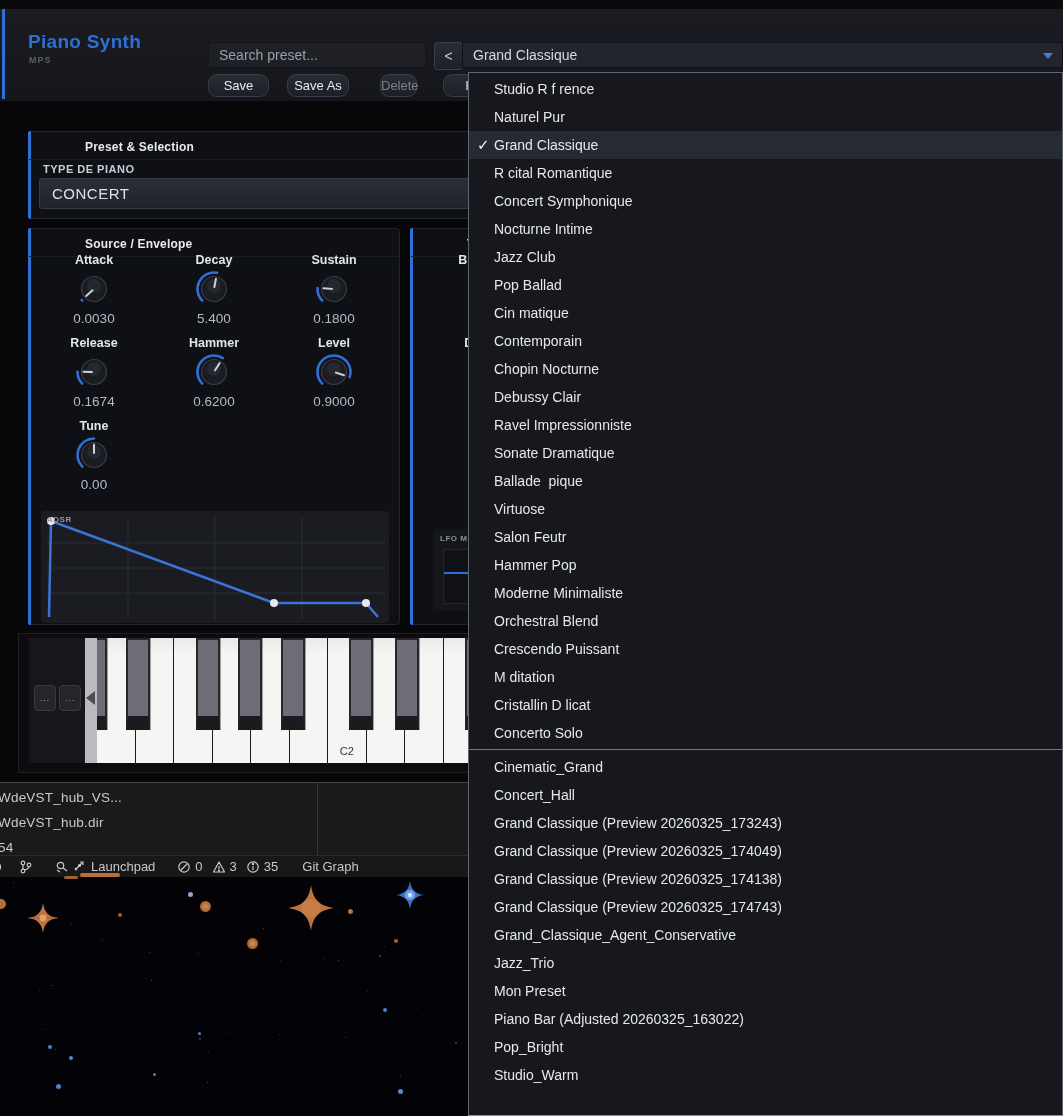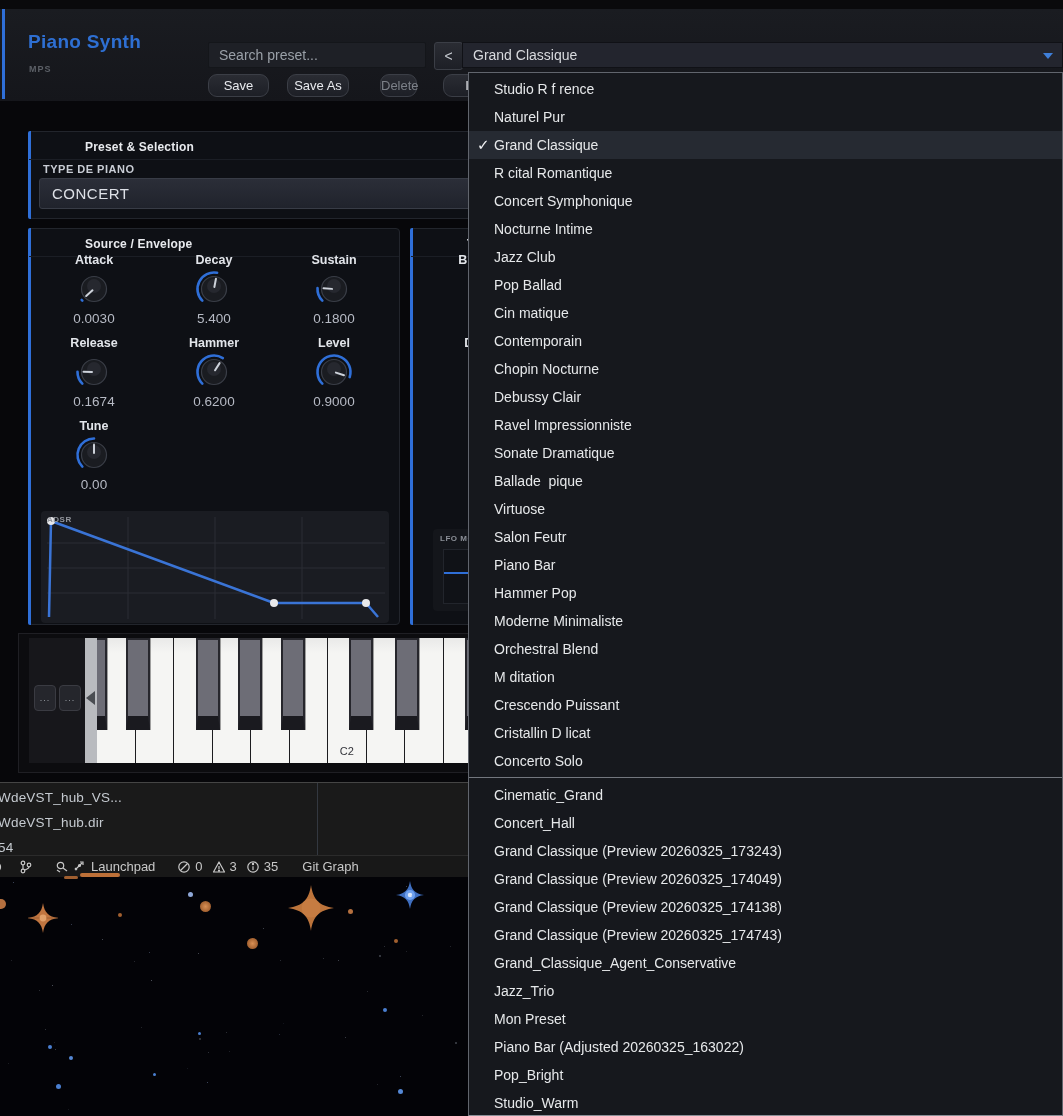--- a/index.html
+++ b/index.html
@@ -9,21 +9,21 @@
     background:#050507; font-family:"Liberation Sans","DejaVu Sans",sans-serif;
     -webkit-font-smoothing:antialiased;
   }
   .abs { position:absolute; }
 
   
   #top-strip { left:0; top:0; width:1063px; height:9px; background:#0a0a0c; }
   #header { left:0; top:9px; width:1063px; height:92px; background:linear-gradient(#1a1c21,#15161b); }
   #header-accent { left:2px; top:9px; width:3px; height:90px; background:#2f6fd8; }
   #plugin-title { left:28px; top:31px; font-size:19px; font-weight:bold; color:#2e6fd2; letter-spacing:0.3px; }
-  #plugin-subtitle { left:29px; top:64px; font-size:9px; font-weight:bold; color:#5c6067; letter-spacing:1px; }
+  #plugin-subtitle { left:29px; top:55px; font-size:9px; font-weight:bold; color:#5c6067; letter-spacing:1px; }
   #search-input { left:208px; top:42px; width:218px; height:26px; background:#1e2026; border:1px solid #14161a;
     border-radius:2px; color:#c8ccd2; font-size:14px; padding:0 10px; outline:none; font-family:inherit; }
   #search-input::placeholder { color:#9aa0a8; }
   .hbtn { height:23px; top:74px; background:linear-gradient(#2a2c33,#1d1f26); border:1px solid #3b3e46;
     border-radius:9px; color:#e8eaee; font-size:13px; text-align:center; line-height:21px; cursor:pointer; }
   #btn-save { left:208px; width:61px; }
   #btn-saveas { left:287px; width:62px; }
   #btn-delete { left:380px; width:37px; color:#7c8088; }
   #btn-init { left:443px; width:62px; }
   #btn-prev { left:434px; top:42px; width:29px; height:28px; background:linear-gradient(#2a2c33,#1d1f26);
@@ -486,26 +486,25 @@
       <div class="dd-item"><span>Pop Ballad</span></div>
       <div class="dd-item"><span>Cin matique</span></div>
       <div class="dd-item"><span>Contemporain</span></div>
       <div class="dd-item"><span>Chopin Nocturne</span></div>
       <div class="dd-item"><span>Debussy Clair</span></div>
       <div class="dd-item"><span>Ravel Impressionniste</span></div>
       <div class="dd-item"><span>Sonate Dramatique</span></div>
       <div class="dd-item"><span>Ballade  pique</span></div>
       <div class="dd-item"><span>Virtuose</span></div>
       <div class="dd-item"><span>Salon Feutr</span></div>
-      <div class="dd-item"><span>Piano Bar</span></div>
       <div class="dd-item"><span>Hammer Pop</span></div>
       <div class="dd-item"><span>Moderne Minimaliste</span></div>
       <div class="dd-item"><span>Orchestral Blend</span></div>
+      <div class="dd-item"><span>Crescendo Puissant</span></div>
       <div class="dd-item"><span>M ditation</span></div>
-      <div class="dd-item"><span>Crescendo Puissant</span></div>
       <div class="dd-item"><span>Cristallin D licat</span></div>
       <div class="dd-item"><span>Concerto Solo</span></div>
       <div class="dd-sep"></div>
       <div class="dd-item"><span>Cinematic_Grand</span></div>
       <div class="dd-item"><span>Concert_Hall</span></div>
       <div class="dd-item"><span>Grand Classique (Preview 20260325_173243)</span></div>
       <div class="dd-item"><span>Grand Classique (Preview 20260325_174049)</span></div>
       <div class="dd-item"><span>Grand Classique (Preview 20260325_174138)</span></div>
       <div class="dd-item"><span>Grand Classique (Preview 20260325_174743)</span></div>
       <div class="dd-item"><span>Grand_Classique_Agent_Conservative</span></div>

